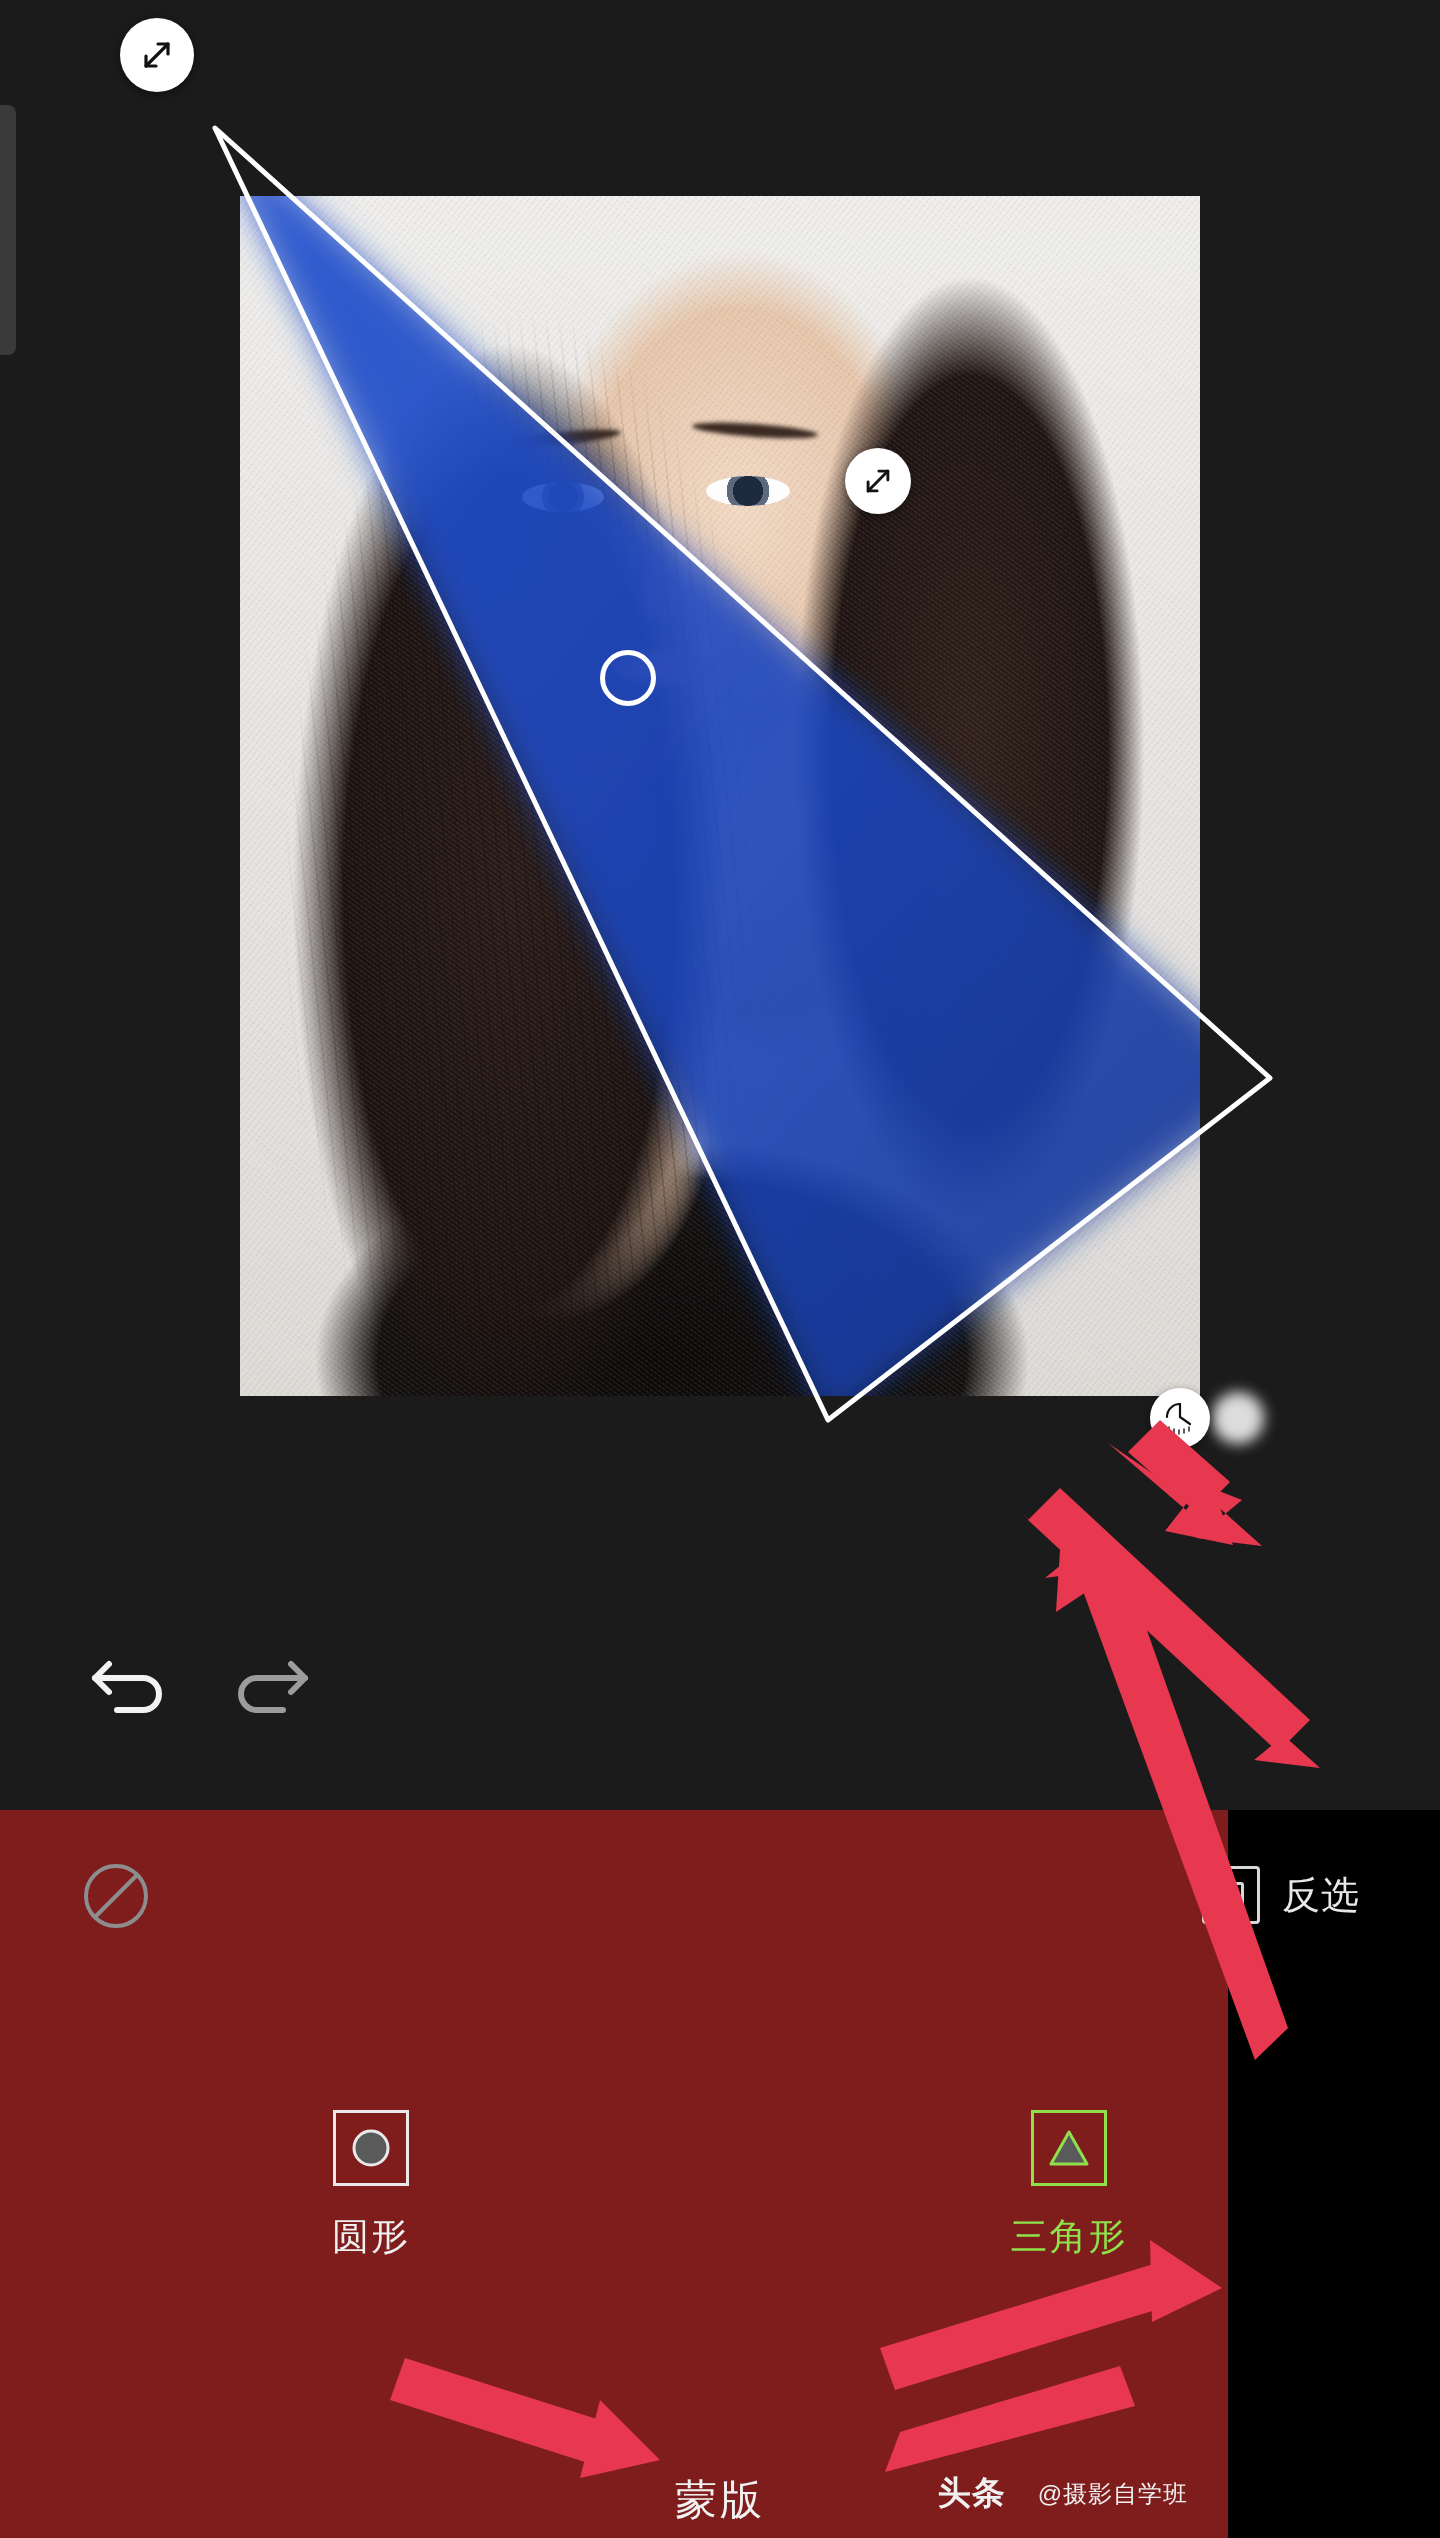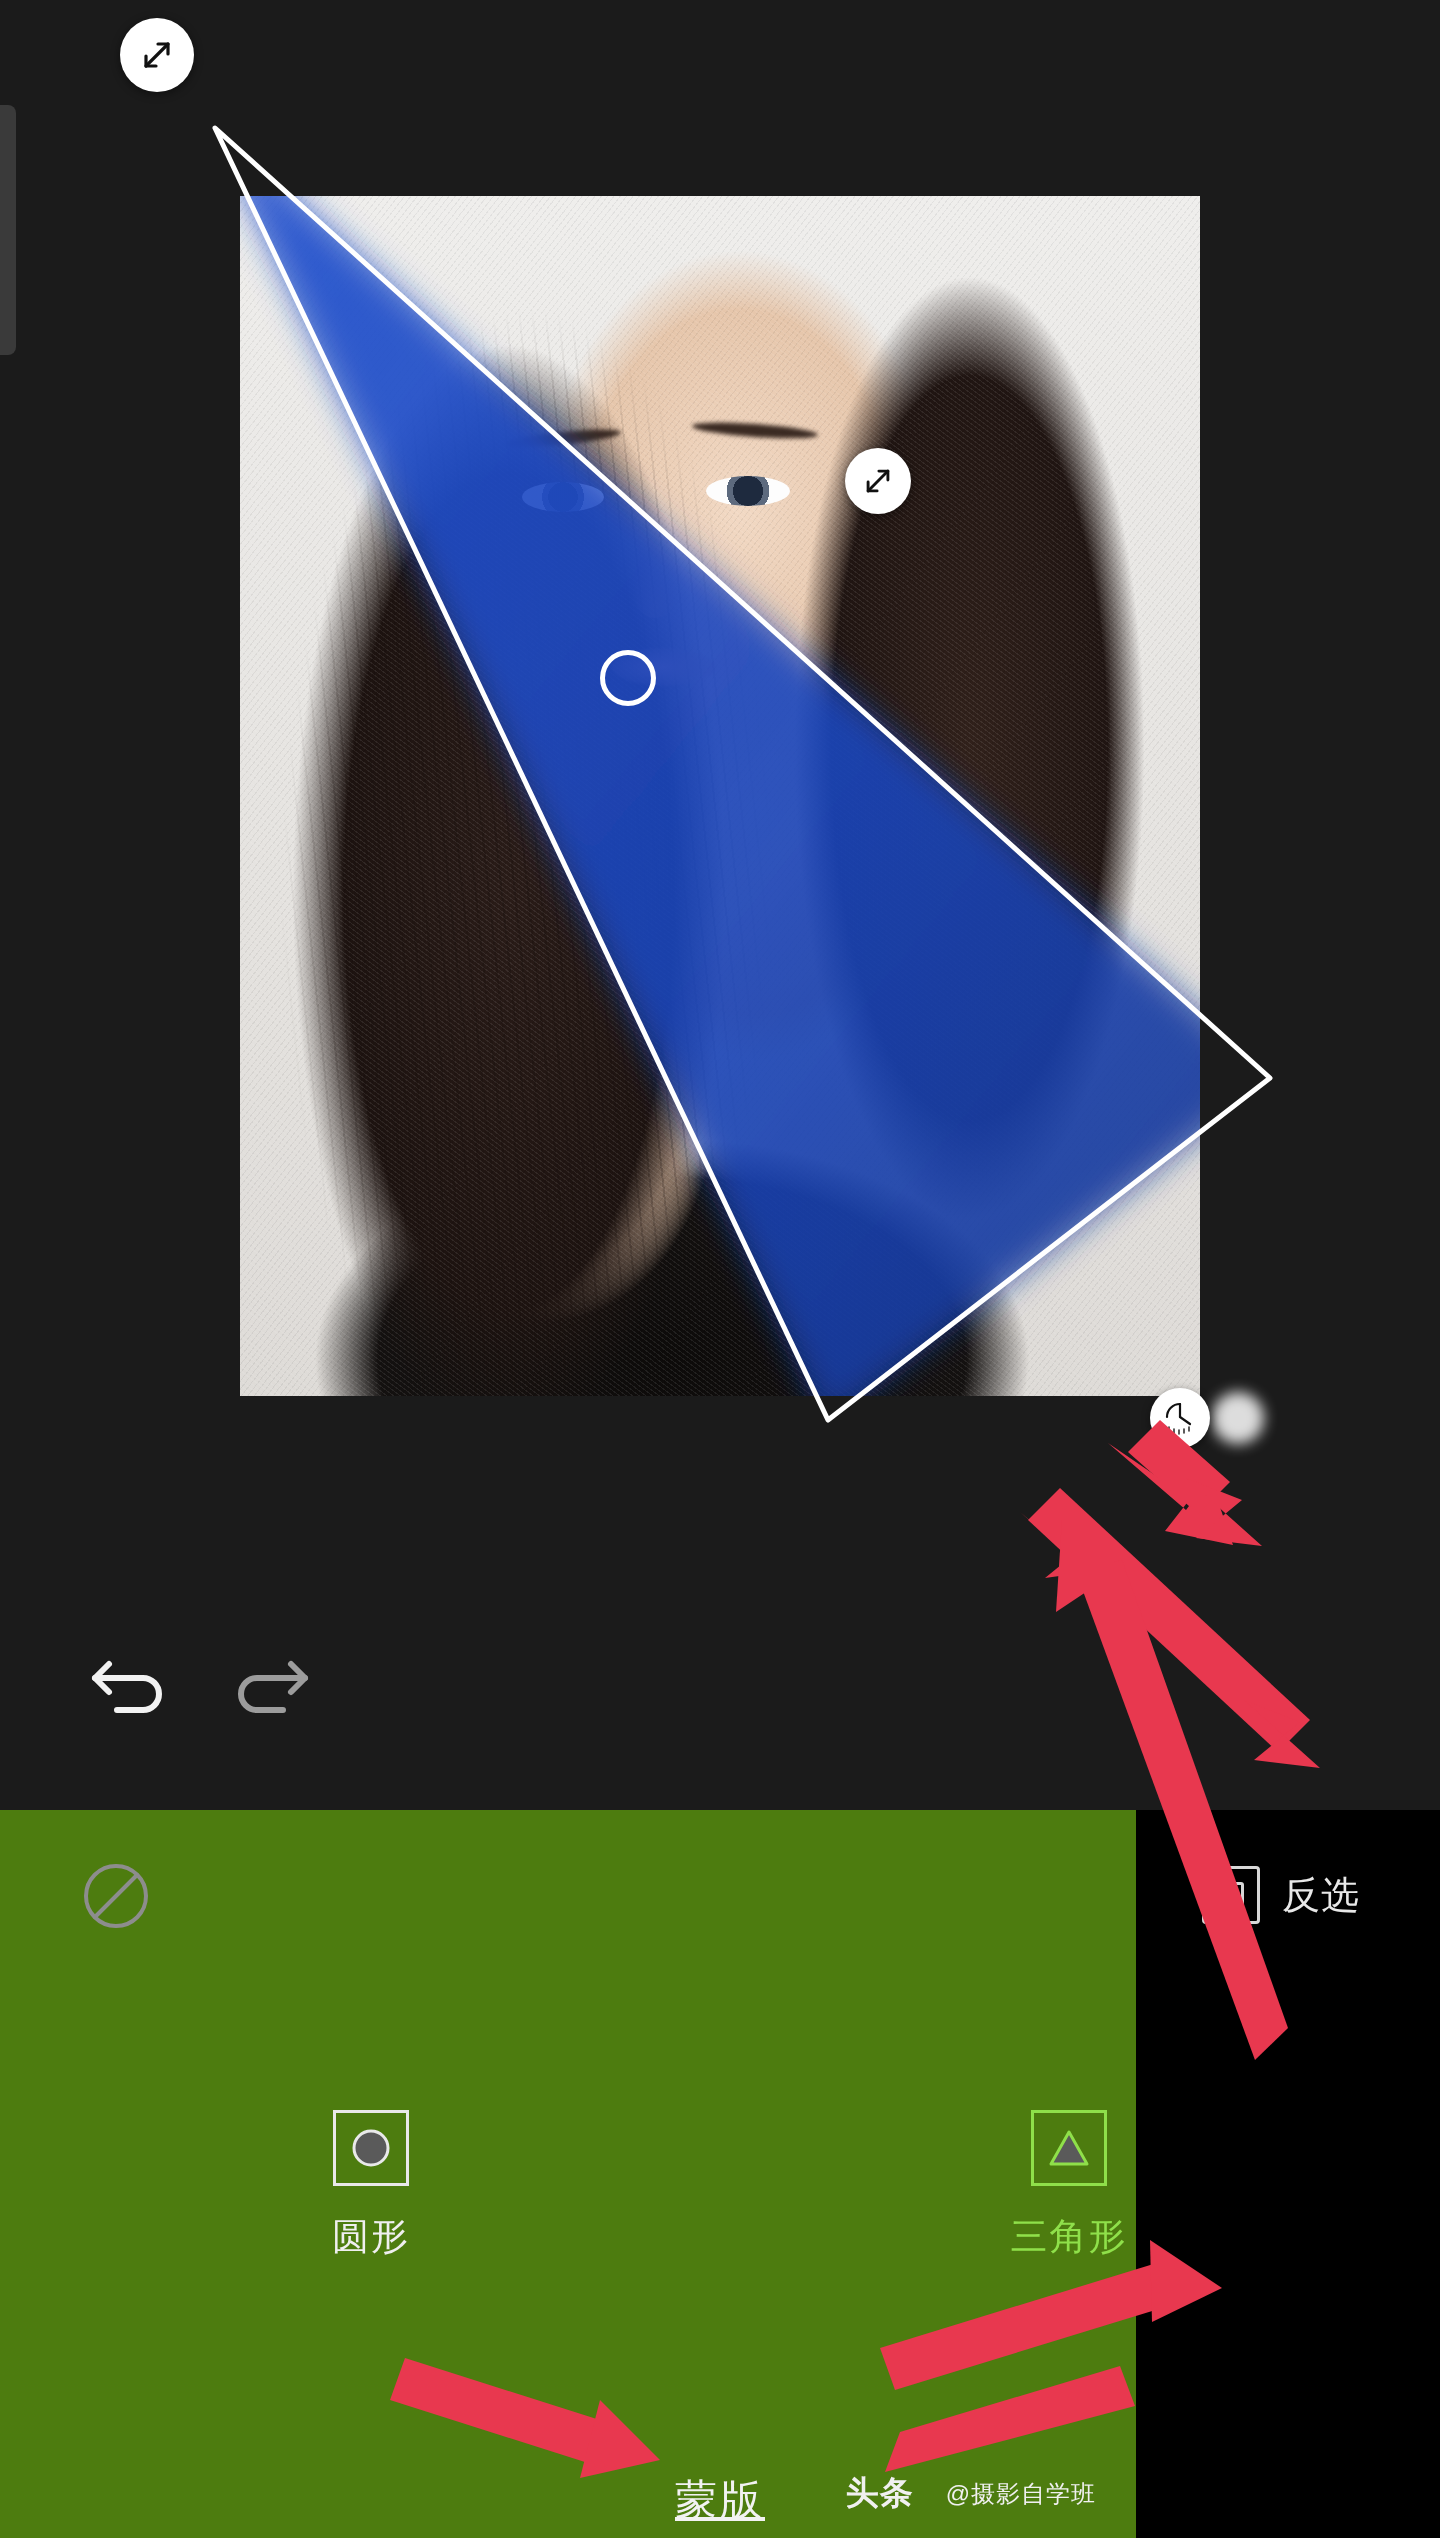--- a/index.html
+++ b/index.html
@@ -111,21 +111,21 @@
   }
 
   
   .history-row { position:absolute; left:0; top:1628px; width:1440px; height:120px; }
   .hist-btn { position:absolute; top:0; width:110px; height:110px; display:flex; align-items:center; justify-content:center; }
   .hist-undo { left:75px; }
   .hist-redo { left:215px; }
 
   
   .tool-panel {
-    position:absolute; left:0; top:1810px; width:1136px; height:728px; background:#4d7c0f;
+    position:absolute; left:0; top:1810px; width:1228px; height:728px; background:#7f1d1d;
   }
 
   
   .panel-row1 { position:absolute; left:0; top:0; width:1440px; height:172px; }
   .none-btn {
     position:absolute; left:78px; top:48px; width:76px; height:76px;
     display:flex; align-items:center; justify-content:center;
   }
   .invert-btn {
     position:absolute; right:80px; top:42px; height:86px;
@@ -148,21 +148,21 @@
     width:76px; height:76px; border:3px solid #e9e9e9;
     display:flex; align-items:center; justify-content:center;
   }
   .shape-box.active { border-color:#8fe04a; }
   .shape-label { font-size:37px; color:#efefef; letter-spacing:2px; }
   .shape-label.active { color:#8fe04a; }
 
   
   .mask-title {
     position:absolute; left:0; top:662px; width:1440px; text-align:center;
-    font-size:42px; color:#f2f2f2; letter-spacing:3px;text-decoration:underline;
+    font-size:42px; color:#f2f2f2; letter-spacing:3px;
   }
 
   
   .watermark {
     position:absolute; right:40px; bottom:22px;
     display:flex; align-items:center; gap:32px;
   }
   .wm-logo { font-size:33px; color:#f0f0f0; font-weight:bold; letter-spacing:1px; }
   .wm-text { font-size:24px; color:#f0f0f0; letter-spacing:1px; }
 

